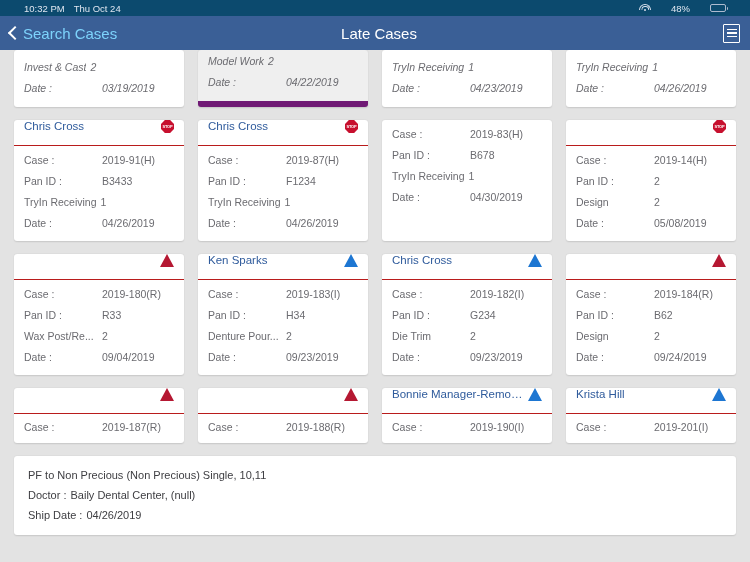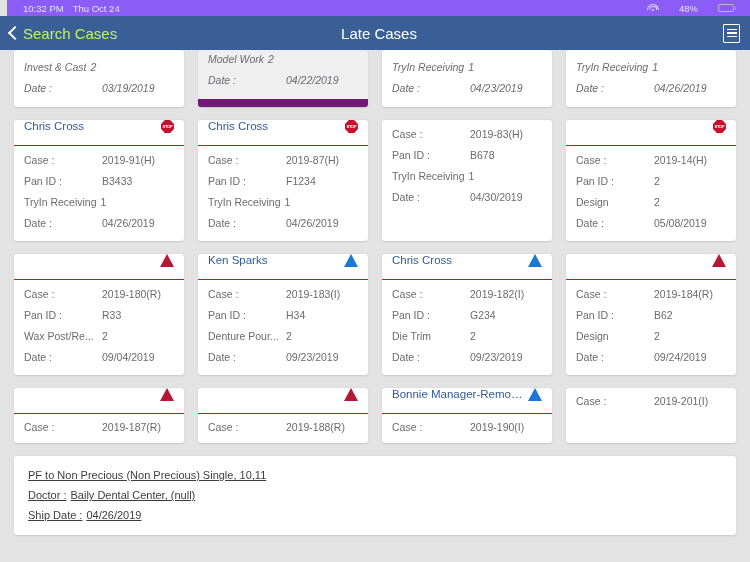--- a/index.html
+++ b/index.html
@@ -11,28 +11,27 @@
     height: 562px;
     overflow: hidden;
     background: #e3e3e3;
     font-family: "Liberation Sans", sans-serif;
     -webkit-font-smoothing: antialiased;
   }
 
   
   .statusbar {
     height: 16px;
-    background: #8b5cf6;
+    background: #0c4a6e;
     color: #dfe6f0;
     font-size: 9.5px;
     display: flex;
     align-items: center;
-    padding: 0 16px;
-    box-sizing: border-box;
-    margin-left: 7px;
+    padding: 0 24px;
+    box-sizing: border-box;
   }
   .sb-left { display: flex; align-items: center; gap: 9px; }
   .sb-right { margin-left: auto; display: flex; align-items: center; gap: 20px; }
   .wifi-icon { display: inline-block; width: 11px; height: 8px; position: relative; }
   .wifi-icon i {
     position: absolute;
     left: 50%;
     border: 1.2px solid #d8e1ee;
     border-bottom: none;
     border-radius: 50% 50% 0 0 / 100% 100% 0 0;
@@ -71,21 +70,21 @@
     align-items: center;
     position: relative;
     padding: 0 10px;
     box-sizing: border-box;
   }
   .back-btn {
     display: flex;
     align-items: center;
     gap: 2px;
     font-size: 15px;
-    color: #bef264;
+    color: #7dd3fc;
     cursor: pointer;
     z-index: 2;
     text-align: center;
   }
   .chevron-left {
     display: inline-block;
     width: 8px; height: 8px;
     border-left: 2.4px solid #fff;
     border-bottom: 2.4px solid #fff;
     transform: rotate(45deg);
@@ -131,21 +130,21 @@
   .card {
     flex: 1 1 0;
     background: #ffffff;
     border-radius: 3px;
     box-sizing: border-box;
     box-shadow: 0 0.5px 1.5px rgba(0,0,0,0.12);
     overflow: hidden;
   }
   .card.selected {
     background: #efefef;
-    border-bottom: 8px solid #701a75;
+    border-bottom: 6px solid #701a75;
   }
   .card-header {
     height: 26px;
     display: flex;
     align-items: flex-start;
     padding: 0 10px;
     border-bottom: 1px solid #b91c1c;
     box-sizing: border-box;
   }
   .card-title {
@@ -224,21 +223,20 @@
     border-radius: 3px;
     box-shadow: 0 0.5px 1.5px rgba(0,0,0,0.12);
     padding: 9px 14px 10px 14px;
     box-sizing: border-box;
   }
   .detail-line {
     font-size: 11px;
     color: #3d3d41;
     line-height: 20px;
     white-space: nowrap;
-    text-decoration: underline;
   }
   .detail-line .dlbl { color: #3d3d41; }
   .detail-line .dval { color: #3d3d41; margin-left: 4px; margin-top: 20px; }
 </style>
 </head>
 <body>
 
 <div class="statusbar">
   <div class="sb-left">
     <span>10:32 PM</span>
@@ -549,20 +547,24 @@
             <span class="tri-icon blue"></span>
           </div>
           <div class="card-body">
             <div class="row">
               <span class="lbl">Case :</span>
               <span class="val">2019-190(I)</span>
             </div>
           </div>
         </div>
         <div class="card">
+          <div class="card-header">
+            <div class="card-title">Krista Hill</div>
+            <span class="tri-icon blue"></span>
+          </div>
           <div class="card-body">
             <div class="row">
               <span class="lbl">Case :</span>
               <span class="val">2019-201(I)</span>
             </div>
           </div>
         </div>
       </div>
     </div>
 

